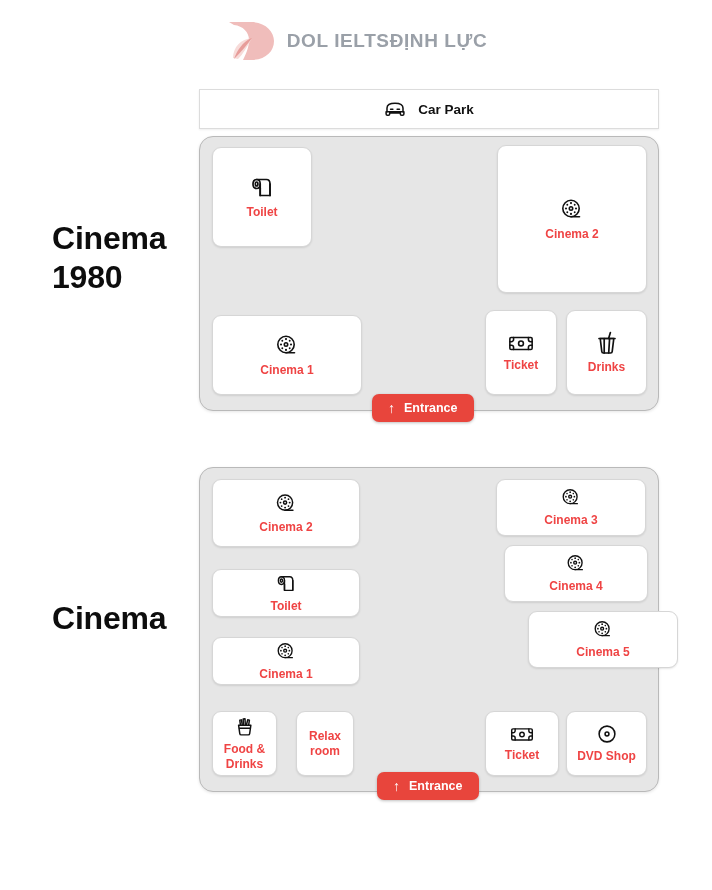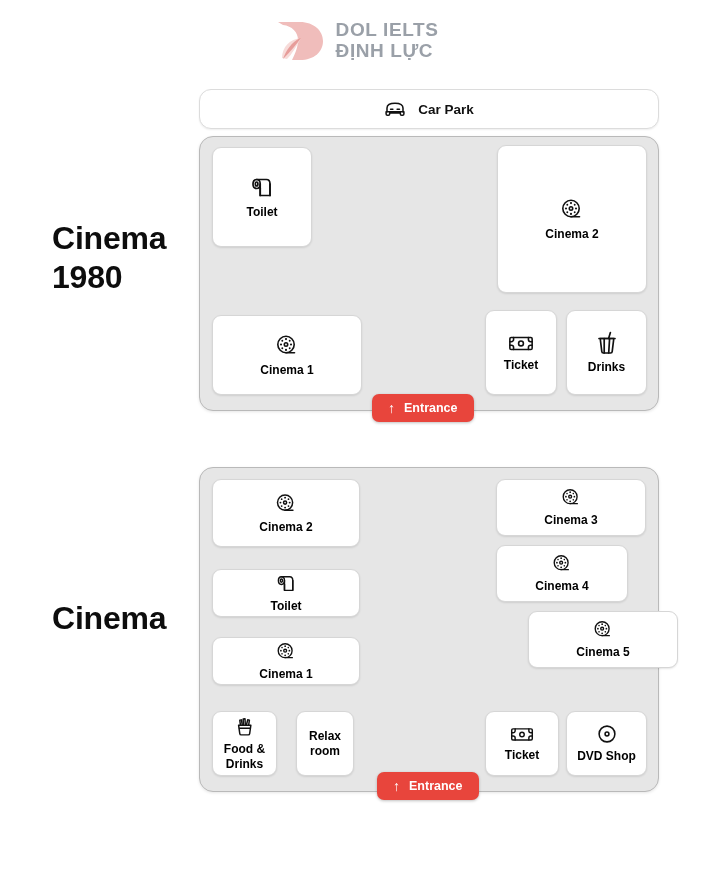--- a/index.html
+++ b/index.html
@@ -10,29 +10,29 @@
     overflow: hidden;
   }
   .page { position: relative; width: 712px; height: 890px; background:#fff; }
 
   
   .logo-wrap {
     position: absolute; left: 0; top: 18px; width: 712px;
     display: flex; justify-content: center; align-items: center; gap: 10px;
   }
   .logo-mark { width: 52px; height: 46px; flex: none; }
-  .logo-text { display: flex; flex-direction: column; line-height: 1.08; }
+  .logo-text { display: flex; line-height: 1.08; align-items: flex-end; }
   .logo-line1, .logo-line2 {
     font-size: 19px; font-weight: bold; letter-spacing: .6px; color: #9aa0a8;
   }
 
   
   .carpark {
     position: absolute; left: 199px; top: 89px; width: 460px; height: 40px;
-    background: #fff; border: 1px solid #dcdcdc; border-radius: 12px;
+    background: #fff; border: 1px solid #dcdcdc; border-radius: 0;
     box-shadow: 0 1px 2px rgba(0,0,0,.07);
     display: flex; align-items: center; justify-content: center; gap: 12px;
   }
   .carpark-label { font-size: 13.5px; font-weight: bold; color: #111; }
 
   
   .map {
     position: absolute; background: #e6e6e6;
     border: 1px solid #b9b9b9; border-radius: 14px;
     box-shadow: 0 1px 3px rgba(0,0,0,.10);
@@ -43,21 +43,21 @@
   
   .room {
     position: absolute; background: #fff;
     border: 1px solid #d6d6d6; border-radius: 9px;
     box-shadow: 0 1px 2px rgba(0,0,0,.10);
     display: flex; flex-direction: column;
     align-items: center; justify-content: center; gap: 4px;
     text-align: center;
   }
   .room-label {
-    font-size: 12px; font-weight: bold; color: #000000; line-height: 1.18;
+    font-size: 12px; font-weight: bold; color: #ef4444; line-height: 1.18;
     padding: 0 4px;
   }
 
   
   .entrance {
     position: absolute; height: 28px; padding: 0 16px;
     background: #e8453c; border-radius: 7px;
     box-shadow: 0 1px 3px rgba(0,0,0,.25);
     display: flex; align-items: center; justify-content: center; gap: 9px;
     color: #fff; z-index: 5;
@@ -244,21 +244,21 @@
         <circle cx="17" cy="11.5" r="1.05" fill="#111" stroke="none"></circle>
         <circle cx="8.3" cy="7.8" r=".95" fill="#111" stroke="none"></circle>
         <circle cx="15.7" cy="7.8" r=".95" fill="#111" stroke="none"></circle>
         <circle cx="8.3" cy="15.2" r=".95" fill="#111" stroke="none"></circle>
         <circle cx="15.7" cy="15.2" r=".95" fill="#111" stroke="none"></circle>
         <path d="M12 19.7 H20.5"></path>
       </svg>
       <span class="room-label">Cinema 3</span>
     </div>
 
-    <div class="room" style="left:296px; top:77px; width:132px; height:57px;">
+    <div class="room" style="left:304px; top:77px; width:144px; height:57px;">
       <svg width="22" height="22" viewBox="0 0 26 26" fill="none" stroke="#111" stroke-width="1.6" stroke-linecap="round" stroke-linejoin="round">
         <circle cx="12" cy="11.5" r="8.2"></circle>
           <circle cx="12" cy="11.5" r="1.7"></circle>
         <circle cx="12" cy="6.1" r="1.05" fill="#111" stroke="none"></circle>
         <circle cx="12" cy="16.9" r="1.05" fill="#111" stroke="none"></circle>
         <circle cx="7" cy="11.5" r="1.05" fill="#111" stroke="none"></circle>
         <circle cx="17" cy="11.5" r="1.05" fill="#111" stroke="none"></circle>
         <circle cx="8.3" cy="7.8" r=".95" fill="#111" stroke="none"></circle>
         <circle cx="15.7" cy="7.8" r=".95" fill="#111" stroke="none"></circle>
         <circle cx="8.3" cy="15.2" r=".95" fill="#111" stroke="none"></circle>

